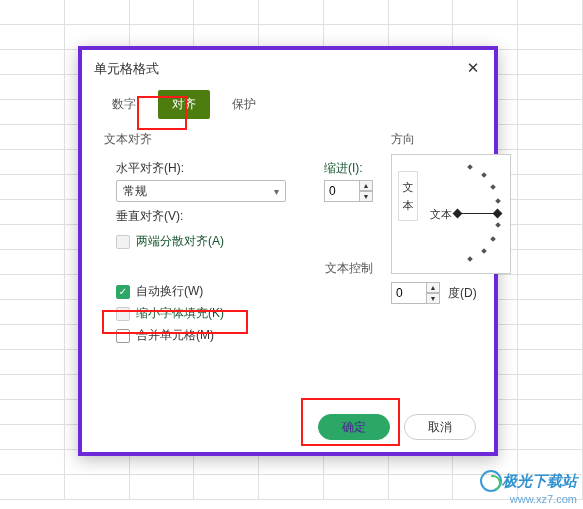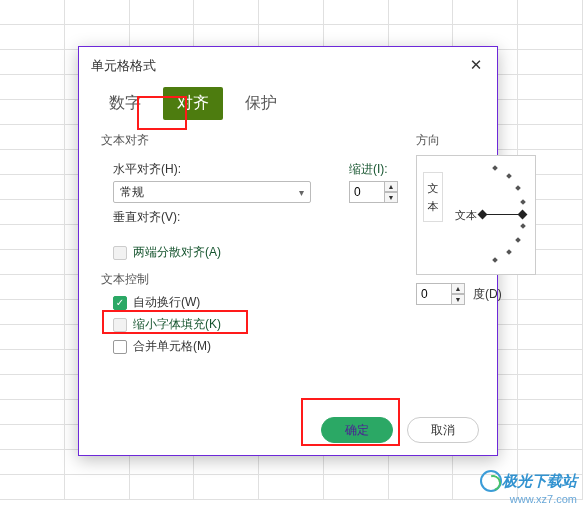--- a/index.html
+++ b/index.html
@@ -24,21 +24,21 @@
   border-right: 1px solid #e0e0e0;
   border-bottom: 1px solid #e0e0e0;
 }
 .dialog {
   position: absolute;
   left: 78px;
   top: 46px;
   width: 420px;
   height: 410px;
   background: #fff;
-  border: 1px solid #6d28d9;
+  border: 4px solid #6d28d9;
   box-shadow: 0 4px 16px rgba(0,0,0,0.25);
 }
 .titlebar {
   display: flex;
   align-items: center;
   padding: 10px 12px 6px;
   font-size: 13px;
 }
 .titlebar .title { flex: 1; }
 .close-btn {
@@ -50,21 +50,21 @@
   line-height: 16px;
 }
 .tabs {
   display: flex;
   gap: 8px;
   padding: 6px 16px 4px;
 }
 .tab {
   padding: 6px 14px;
   cursor: pointer;
-  font-size: 16px;
+  font-size: 12px;
   color: #555;
   border-radius: 2px;
 }
 .tab.active {
   background: #4d7c0f;
   color: #fff;
 }
 .highlight-red {
   position: absolute;
   border: 2px solid #ff1a1a;
@@ -77,21 +77,21 @@
   padding: 8px 22px 0;
   display: flex;
   gap: 18px;
 }
 .left-col { flex: 1; }
 .right-col { width: 140px; }
 .section-label { color: #555; margin-bottom: 6px; }
 .indent { padding-left: 12px; }
 .field-label { font-size: 12px; margin: 6px 0 3px; }
 .select {
-  width: 198px;
+  width: 170px;
   height: 22px;
   border: 1px solid #bbb;
   border-radius: 2px;
   padding: 1px 20px 1px 6px;
   background: #fff;
   position: relative;
   display: flex;
   align-items: center;
   cursor: pointer;
 }
@@ -476,27 +476,27 @@
             <div class="spinner">
               <input value="0" style="">
               <div class="arrows">
                 <span>▲</span>
                 <span>▼</span>
               </div>
             </div>
           </div>
         </div>
         <div class="field-label">垂直对齐(V):</div>
-        <div class="checkitem" style="margin-top:18px;">
+        <div class="checkitem" style="margin-top:8px;">
           <div class="checkbox disabled"></div>
           <span class="disabled-text">两端分散对齐(A)</span>
         </div>
       </div>
 
-      <div class="section-label" style="margin-top:10px;">文本控制</div>
+      <div class="section-label" style="margin-top:10px;text-align:right;">文本控制</div>
       <div class="indent">
         <div class="checkitem">
           <div class="checkbox checked">✓</div>
           <span>自动换行(W)</span>
         </div>
         <div class="checkitem">
           <div class="checkbox disabled"></div>
           <span class="disabled-text">缩小字体填充(K)</span>
         </div>
         <div class="checkitem">

